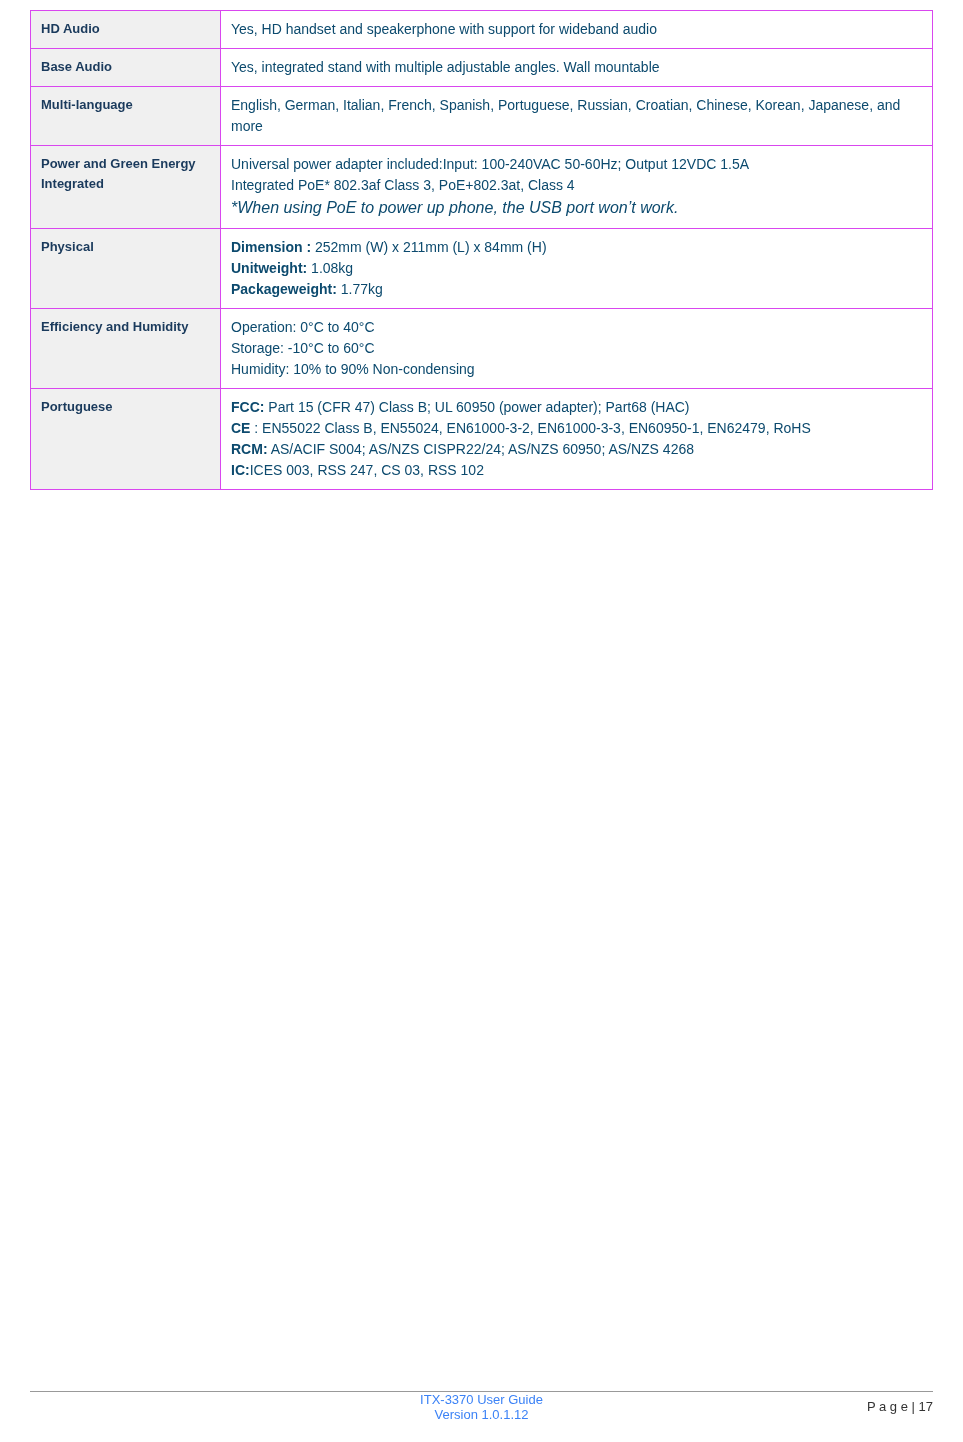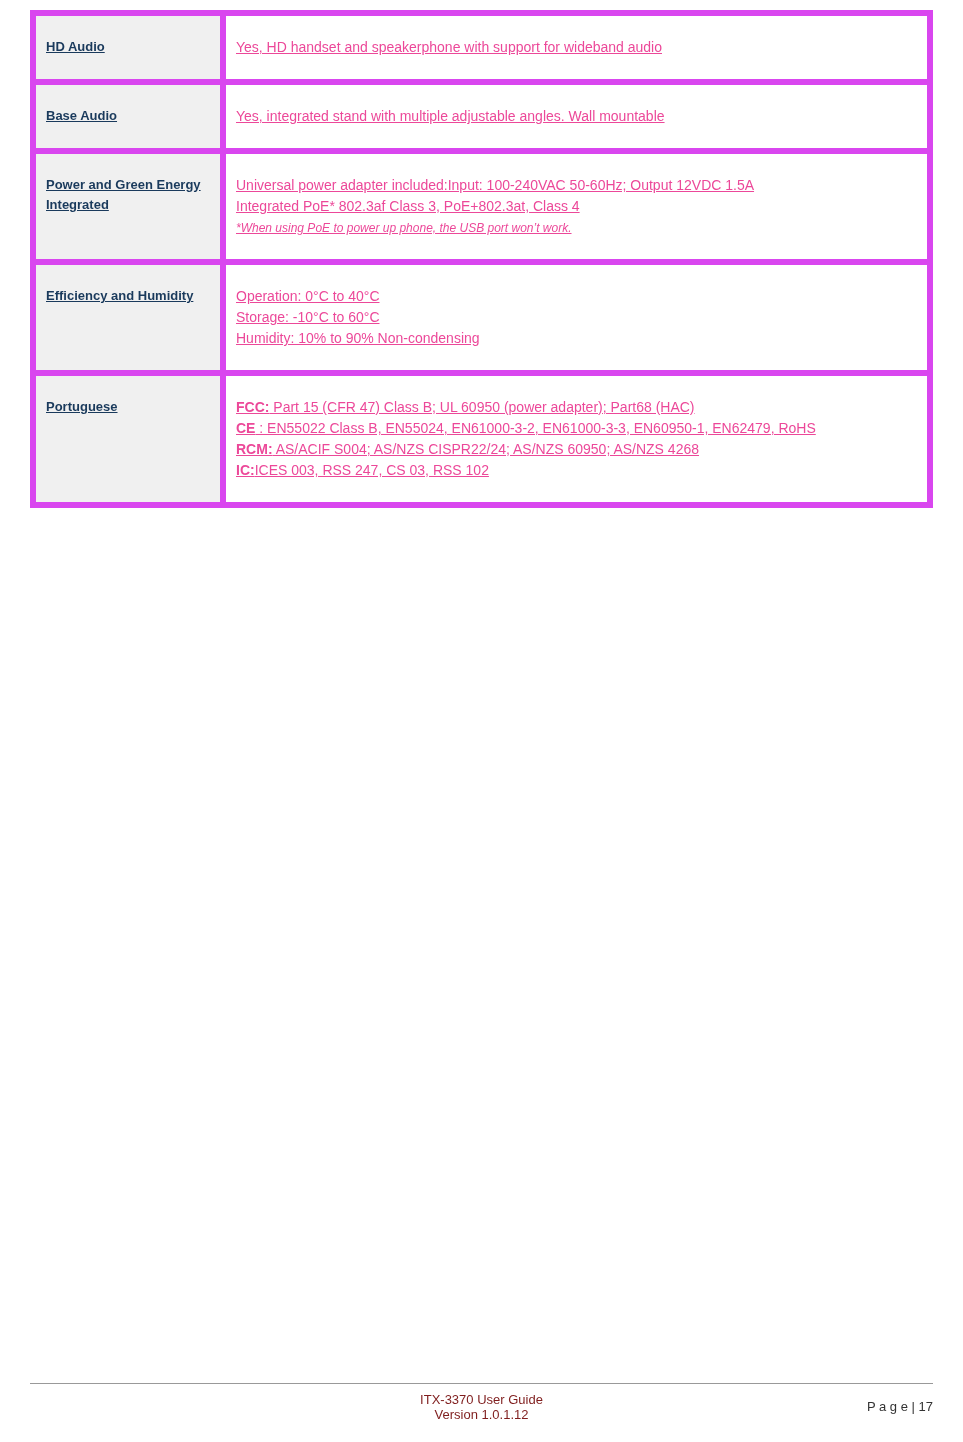--- a/index.html
+++ b/index.html
@@ -13,54 +13,52 @@
     }
     .page-content {
       padding: 10px 30px 80px 30px;
     }
     table {
       width: 100%;
       border-collapse: collapse;
       margin-bottom: 0;
     }
     td {
-      border: 6px solid #d946ef;
-      padding: 21px 10px;
+      border: 1px solid #d946ef;
+      padding: 8px 10px;
       vertical-align: top;
       line-height: 1.5;
-      text-decoration: underline;
     }
     td.label-cell {
       width: 190px;
       font-weight: bold;
       color: #1a3a5c;
       font-size: 13px;
       background: #f0f0f0;
     }
     td.value-cell {
       background: #fff;
-      color: #ec4899;
+      color: #0c4a6e;
     }
     td.value-cell .bold {
       font-weight: bold;
     }
     td.value-cell .italic-small {
       font-style: italic;
-      font-size: 12px;
+      font-size: 16px;
     }
     .page-footer {
       position: absolute;
       bottom: 20px;
       left: 0;
       right: 0;
       text-align: center;
       font-size: 13px;
-      color: #7f1d1d;
+      color: #3b82f6;
       border-top: 1px solid #999;
-      padding-top: 8px;
       margin: 0 30px;
     }
     .page-number {
       position: absolute;
       bottom: 28px;
       right: 30px;
       font-size: 13px;
       color: #333;
       margin-top: 44px;
     }
@@ -73,22 +71,30 @@
     <tbody id="table-body">
     <tr>
           <td class="label-cell">HD Audio</td>
           <td class="value-cell">Yes, HD handset and speakerphone with support for wideband audio</td>
         </tr>
         <tr>
           <td class="label-cell">Base Audio</td>
           <td class="value-cell">Yes, integrated stand with multiple adjustable angles. Wall mountable</td>
         </tr>
         <tr>
+          <td class="label-cell">Multi-language</td>
+          <td class="value-cell">English,  German,  Italian,  French,  Spanish,  Portuguese,  Russian,  Croatian, Chinese, Korean, Japanese, and more</td>
+        </tr>
+        <tr>
           <td class="label-cell">Power and Green Energy Integrated</td>
           <td class="value-cell">Universal  power  adapter  included:Input:  100-240VAC  50-60Hz;  Output  12VDC 1.5A<br>Integrated PoE* 802.3af Class 3, PoE+802.3at, Class 4<br><span class="italic-small">*When using PoE to power up phone, the USB port won’t work.</span></td>
+        </tr>
+        <tr>
+          <td class="label-cell">Physical</td>
+          <td class="value-cell"><span class="bold">Dimension :</span> 252mm (W) x 211mm (L) x 84mm (H)<br><span class="bold">Unitweight:</span> 1.08kg<br><span class="bold">Packageweight:</span> 1.77kg</td>
         </tr>
         <tr>
           <td class="label-cell">Efficiency and Humidity</td>
           <td class="value-cell">Operation: 0°C to 40°C<br>Storage: -10°C to 60°C<br>Humidity: 10% to 90% Non-condensing</td>
         </tr>
         <tr>
           <td class="label-cell">Portuguese</td>
           <td class="value-cell"><span class="bold">FCC:</span> Part 15 (CFR 47) Class B; UL 60950 (power adapter); Part68 (HAC)<br><span class="bold">CE</span>  :  EN55022  Class  B,  EN55024,  EN61000-3-2,  EN61000-3-3,  EN60950-1, EN62479, RoHS<br><span class="bold">RCM:</span> AS/ACIF S004; AS/NZS CISPR22/24; AS/NZS 60950; AS/NZS 4268<br><span class="bold">IC:</span>ICES 003, RSS 247, CS 03, RSS 102</td>
         </tr>
       </tbody>

